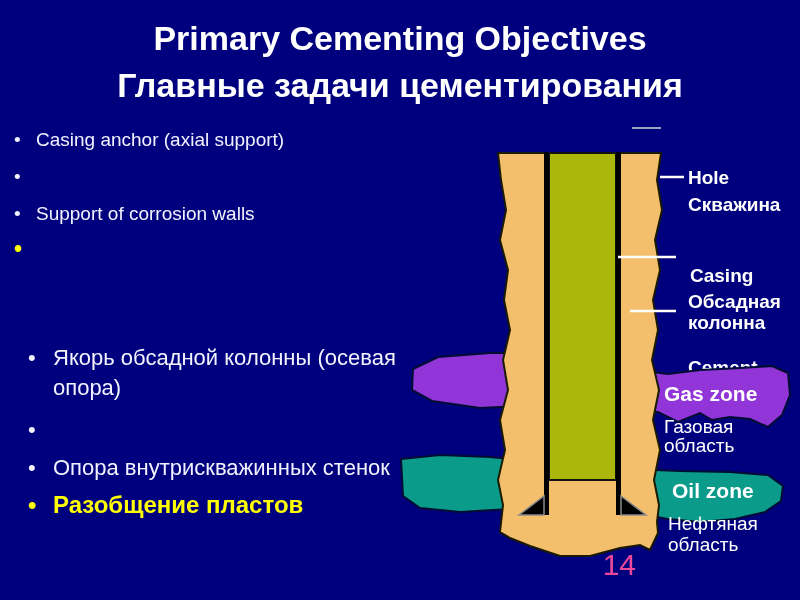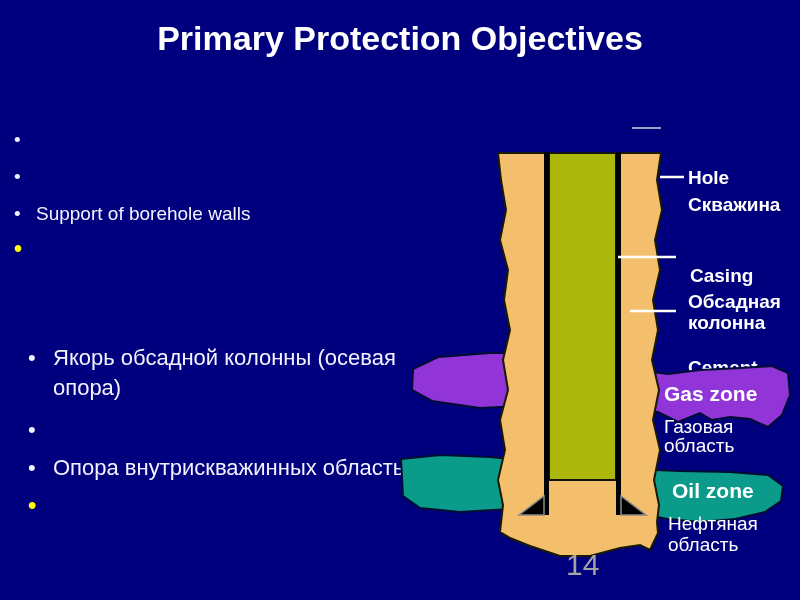--- a/index.html
+++ b/index.html
@@ -31,58 +31,61 @@
   .ru.hl{font-size:24px;}
 
   svg.diagram{position:absolute;left:0;top:0;}
 
   .lbl-b{font-family:"Liberation Sans",sans-serif;font-weight:bold;font-size:19px;fill:#FFFFFF;}
   .lbl-bz{font-family:"Liberation Sans",sans-serif;font-weight:bold;font-size:21px;fill:#FFFFFF;}
   .lbl-r{font-family:"Liberation Sans",sans-serif;font-size:19px;fill:#FFFFFF;}
 
   .page-num{
     position:absolute;left:566px;top:548px;width:70px;
-    text-align:left;color:#a3a3a3;font-size:30px;
+    text-align:right;color:#ec4899;font-size:30px;
   }
 </style>
 </head>
 <body>
 
 <div class="title">
-  <div class="t1">Primary Protection Objectives</div>
+  <div class="t1">Primary Cementing Objectives</div>
+  <div class="t2">Главные задачи цементирования</div>
 </div>
 
 <div class="b-item en" style="top:127px;width:470px;">
   <span class="dot">•</span>
+  <span class="txt">Casing anchor (axial support)</span>
 </div>
 <div class="b-item en" style="top:164px;width:470px;">
   <span class="dot">•</span>
 </div>
 <div class="b-item en" style="top:201px;width:470px;">
   <span class="dot">•</span>
-  <span class="txt">Support of borehole walls</span>
+  <span class="txt">Support of corrosion walls</span>
 </div>
 <div class="b-item en hl" style="top:236px;width:470px;">
   <span class="dot">•</span>
 </div>
 
 <div class="b-item ru" style="top:343px;width:370px;">
   <span class="dot">•</span>
   <span class="txt">Якорь обсадной колонны (осевая
 опора)</span>
 </div>
 <div class="b-item ru" style="top:415px;width:400px;">
   <span class="dot">•</span>
 </div>
 <div class="b-item ru" style="top:453px;width:400px;">
   <span class="dot">•</span>
-  <span class="txt">Опора внутрискважинных область</span>
+  <span class="txt">Опора внутрискважинных стенок</span>
 </div>
 <div class="b-item ru hl" style="top:490px;width:400px;">
   <span class="dot">•</span>
+  <span class="txt">Разобщение пластов</span>
 </div>
 
 <svg class="diagram" width="800" height="600" viewBox="0 0 800 600">
 
   <text x="688" y="374" class="lbl-b">Cement</text>
 
   <polygon points="413,369 438,357 490,353 560,353 620,360 652,372 668,374 700,370 740,368 772,366 788,373
             790,395 782,415 768,427 750,419 730,417 712,420 700,413 678,422 658,412 600,410 540,405
             480,408 432,401 412,390" fill="#9134D8" stroke="#000D33" stroke-width="2"></polygon>
 

